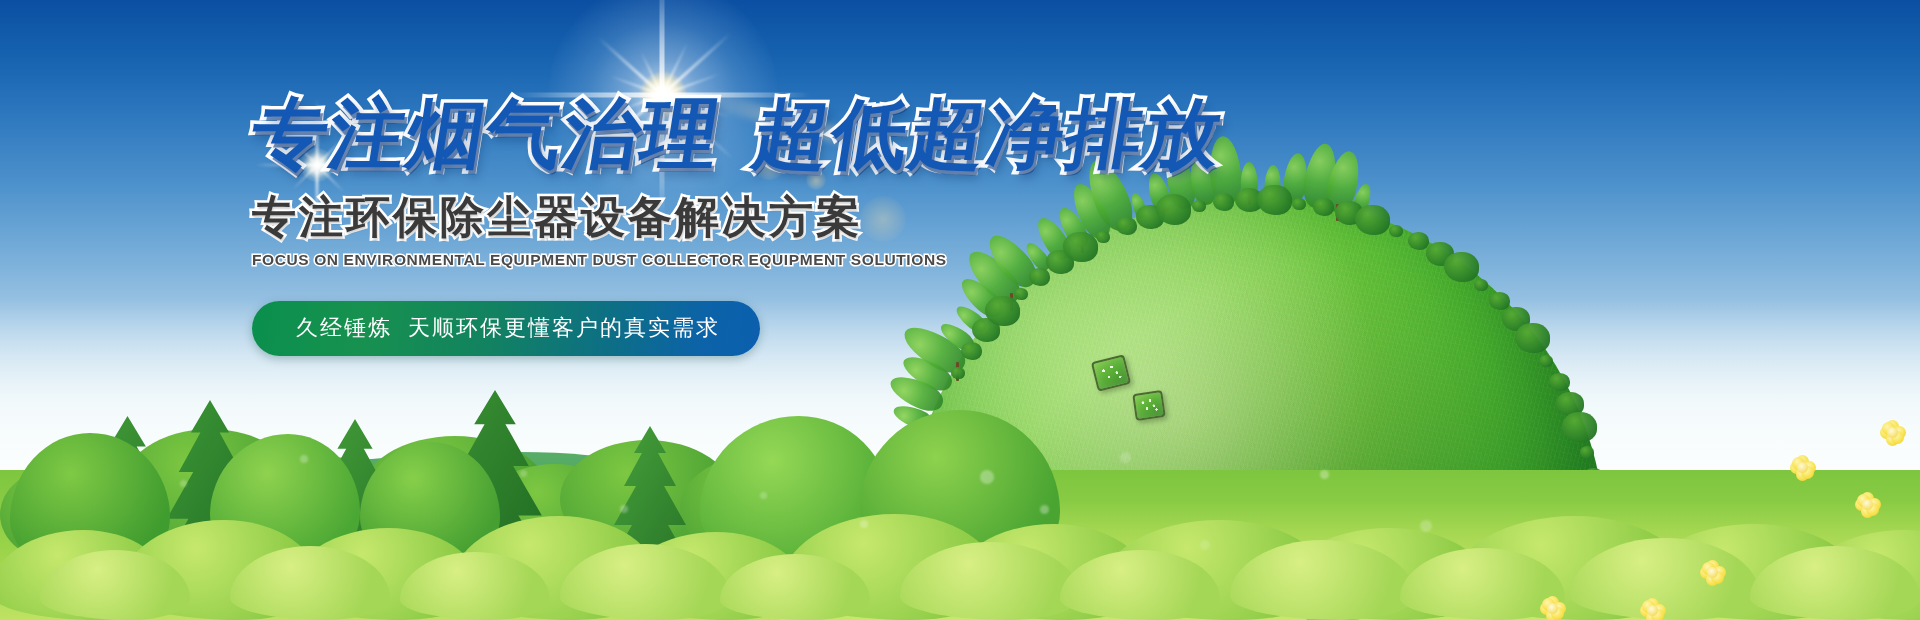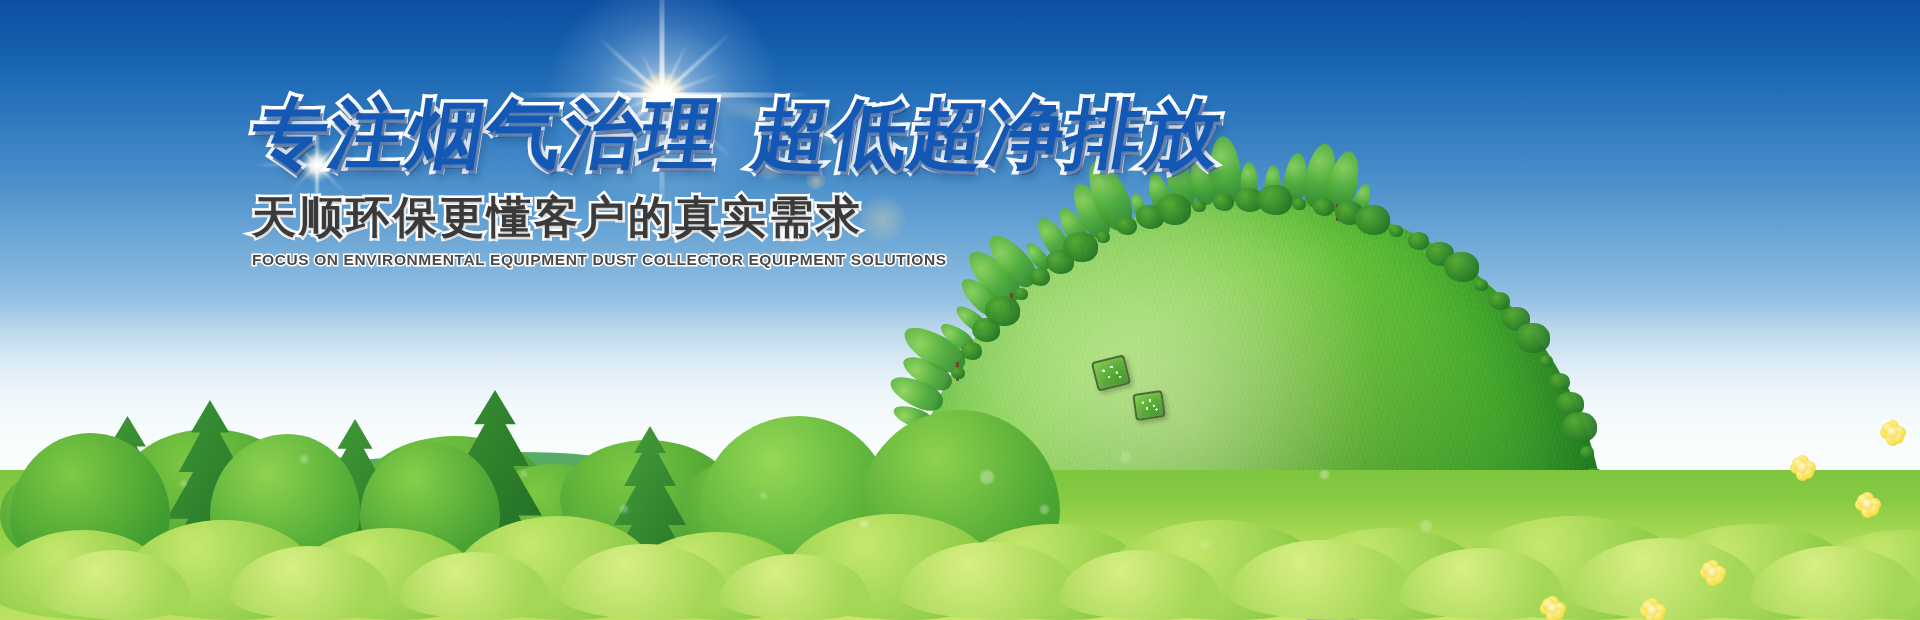--- a/index.html
+++ b/index.html
@@ -499,17 +499,22 @@
       <div class="bokeh" style="left: 520px; top: 470px; width: 7px; height: 7px; opacity: 0.41; filter: blur(1px); z-index: 8;"></div>
       <div class="bokeh" style="left: 300px; top: 455px; width: 8px; height: 8px; opacity: 0.49; filter: blur(1px); z-index: 8;"></div>
       <div class="bokeh" style="left: 180px; top: 480px; width: 7px; height: 7px; opacity: 0.41; filter: blur(1px); z-index: 8;"></div>
     </div>
   <div class="bottom-obj"></div>
 
   <div class="copy">
     <div class="headline">
       <span>专注烟气治理</span><span class="gap"></span><span>超低超净排放</span>
     </div>
-    <div class="subline">天顺环保更懂客户的真实需求</div>
+    <div class="subline">专注环保除尘器设备解决方案</div>
     <div class="engline">FOCUS ON ENVIRONMENTAL EQUIPMENT DUST COLLECTOR EQUIPMENT SOLUTIONS</div>
+    <div>
+      <span class="pill">
+        <span>久经锤炼</span><span class="gap"></span><span>天顺环保更懂客户的真实需求</span>
+      </span>
+    </div>
   </div>
 
 </div>
 
 </body></html>

